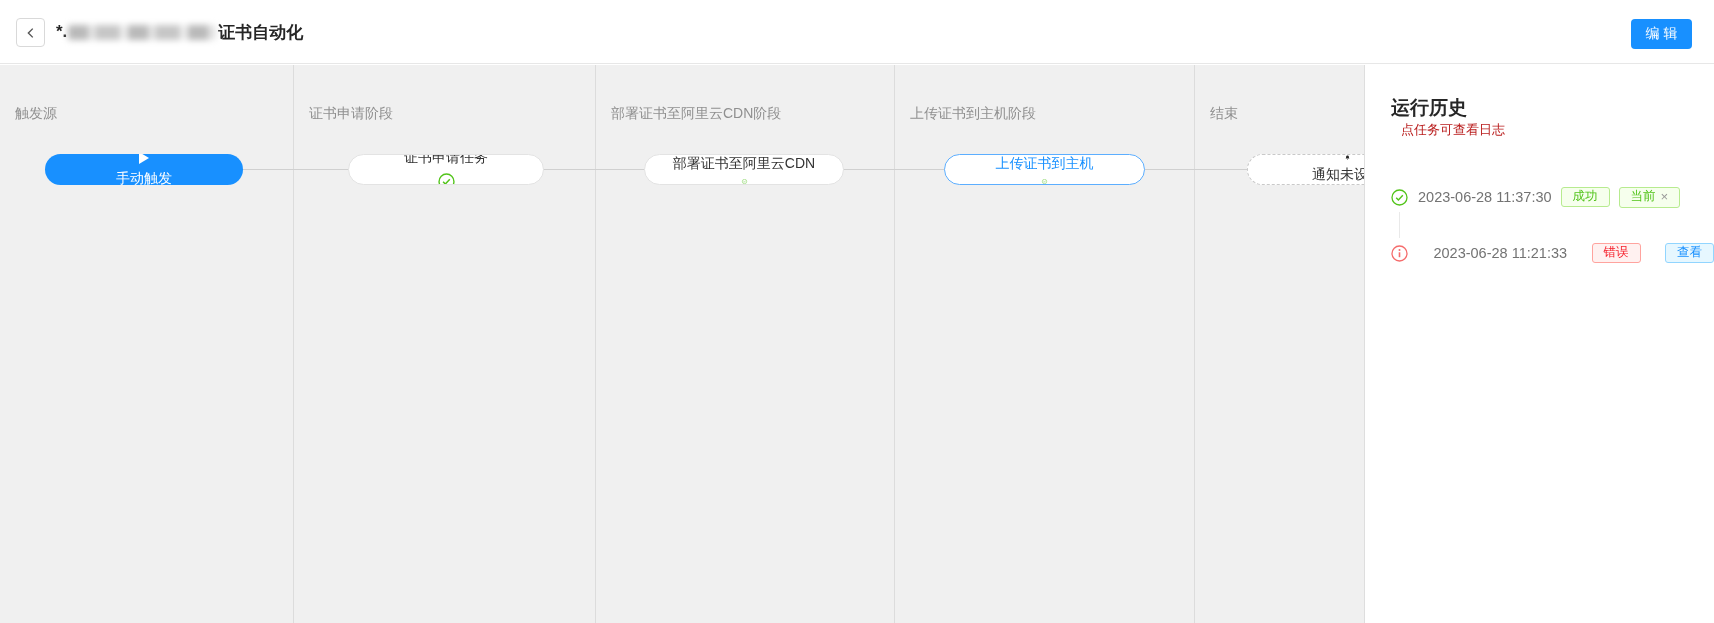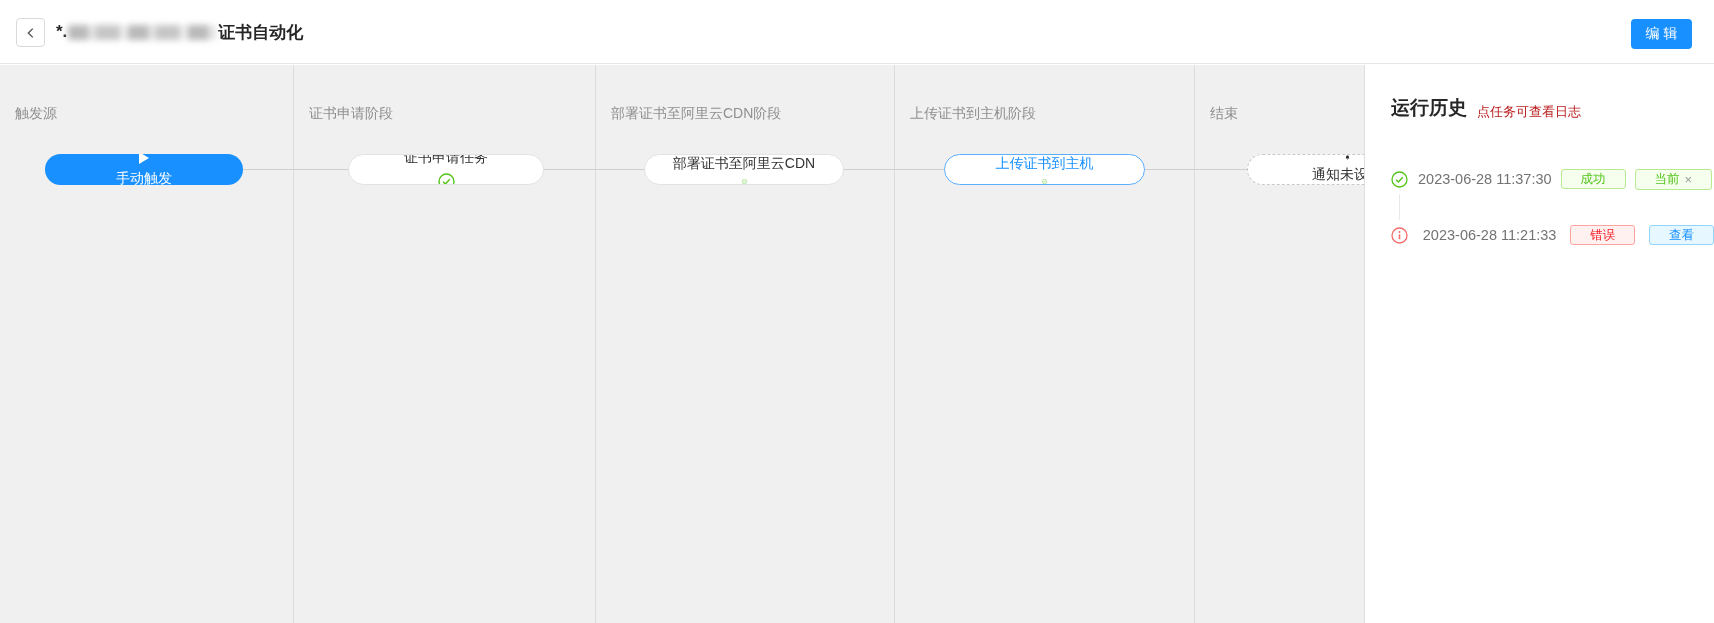--- a/index.html
+++ b/index.html
@@ -37,32 +37,32 @@
     overflow:hidden;flex-direction:column; }
   .pill.trigger { background:#1890ff; border:none; color:#fff; }
   .pill.selected { border:1px solid #5caeff; color:#1890ff; }
   .pill.dashed { border:1px dashed #c9c9c9; }
   .play { width:0; height:0; border-left:10px solid #fff;
     border-top:6px solid transparent; border-bottom:6px solid transparent; }
 
   
   .panel { position:absolute; left:1364px; top:65px; width:350px; height:558px;
     background:#fff; border-left:1px solid #dedede; z-index:5; padding:30px 0 0 26px; }
-  .panel-head { display:flex; align-items:flex-end; }
+  .panel-head { display:flex; align-items:flex-start;flex-direction:column; }
   .panel-title { font-size:19px; font-weight:bold; color:#262626; }
   .panel-sub { font-size:13px; color:#b91c1c; margin-left:10px; }
 
   .entries { position:relative; margin-top:46px; }
   .entry { display:flex; align-items:center; height:24px; cursor:pointer; }
   .entry + .entry { margin-top:32px;justify-content:space-between; }
   .tl-icon { width:17px; height:17px; flex:0 0 17px; }
   .tl-line { position:absolute; left:8px; top:27px; width:1px; height:26px; background:#e9e9e9; }
   .time { font-size:14.5px; color:#737373; margin-left:10px; }
-  .tag { font-size:12.5px; line-height:1; padding:3px 19px; border-radius:3px;
-    margin-left:9px; display:inline-flex; align-items:center; gap:5px; }
+  .tag { font-size:12.5px; line-height:1; padding:3px 11px; border-radius:3px;
+    margin-left:9px; display:inline-flex; align-items:center; gap:5px;font-family:Liberation Mono, monospace; }
   .tag-green { color:#52c41a; background:#f6ffed; border:1px solid #b7eb8f; }
   .tag-red { color:#f5222d; background:#fff1f0; border:1px solid #ffa39e; }
   .tag-blue { color:#1890ff; background:#e6f7ff; border:1px solid #91d5ff; cursor:pointer; }
   .tag-close { color:#999; font-size:13px; cursor:pointer; }
 </style>
 </head>
 <body>
 
 <div class="header">
   <button class="back-btn">

